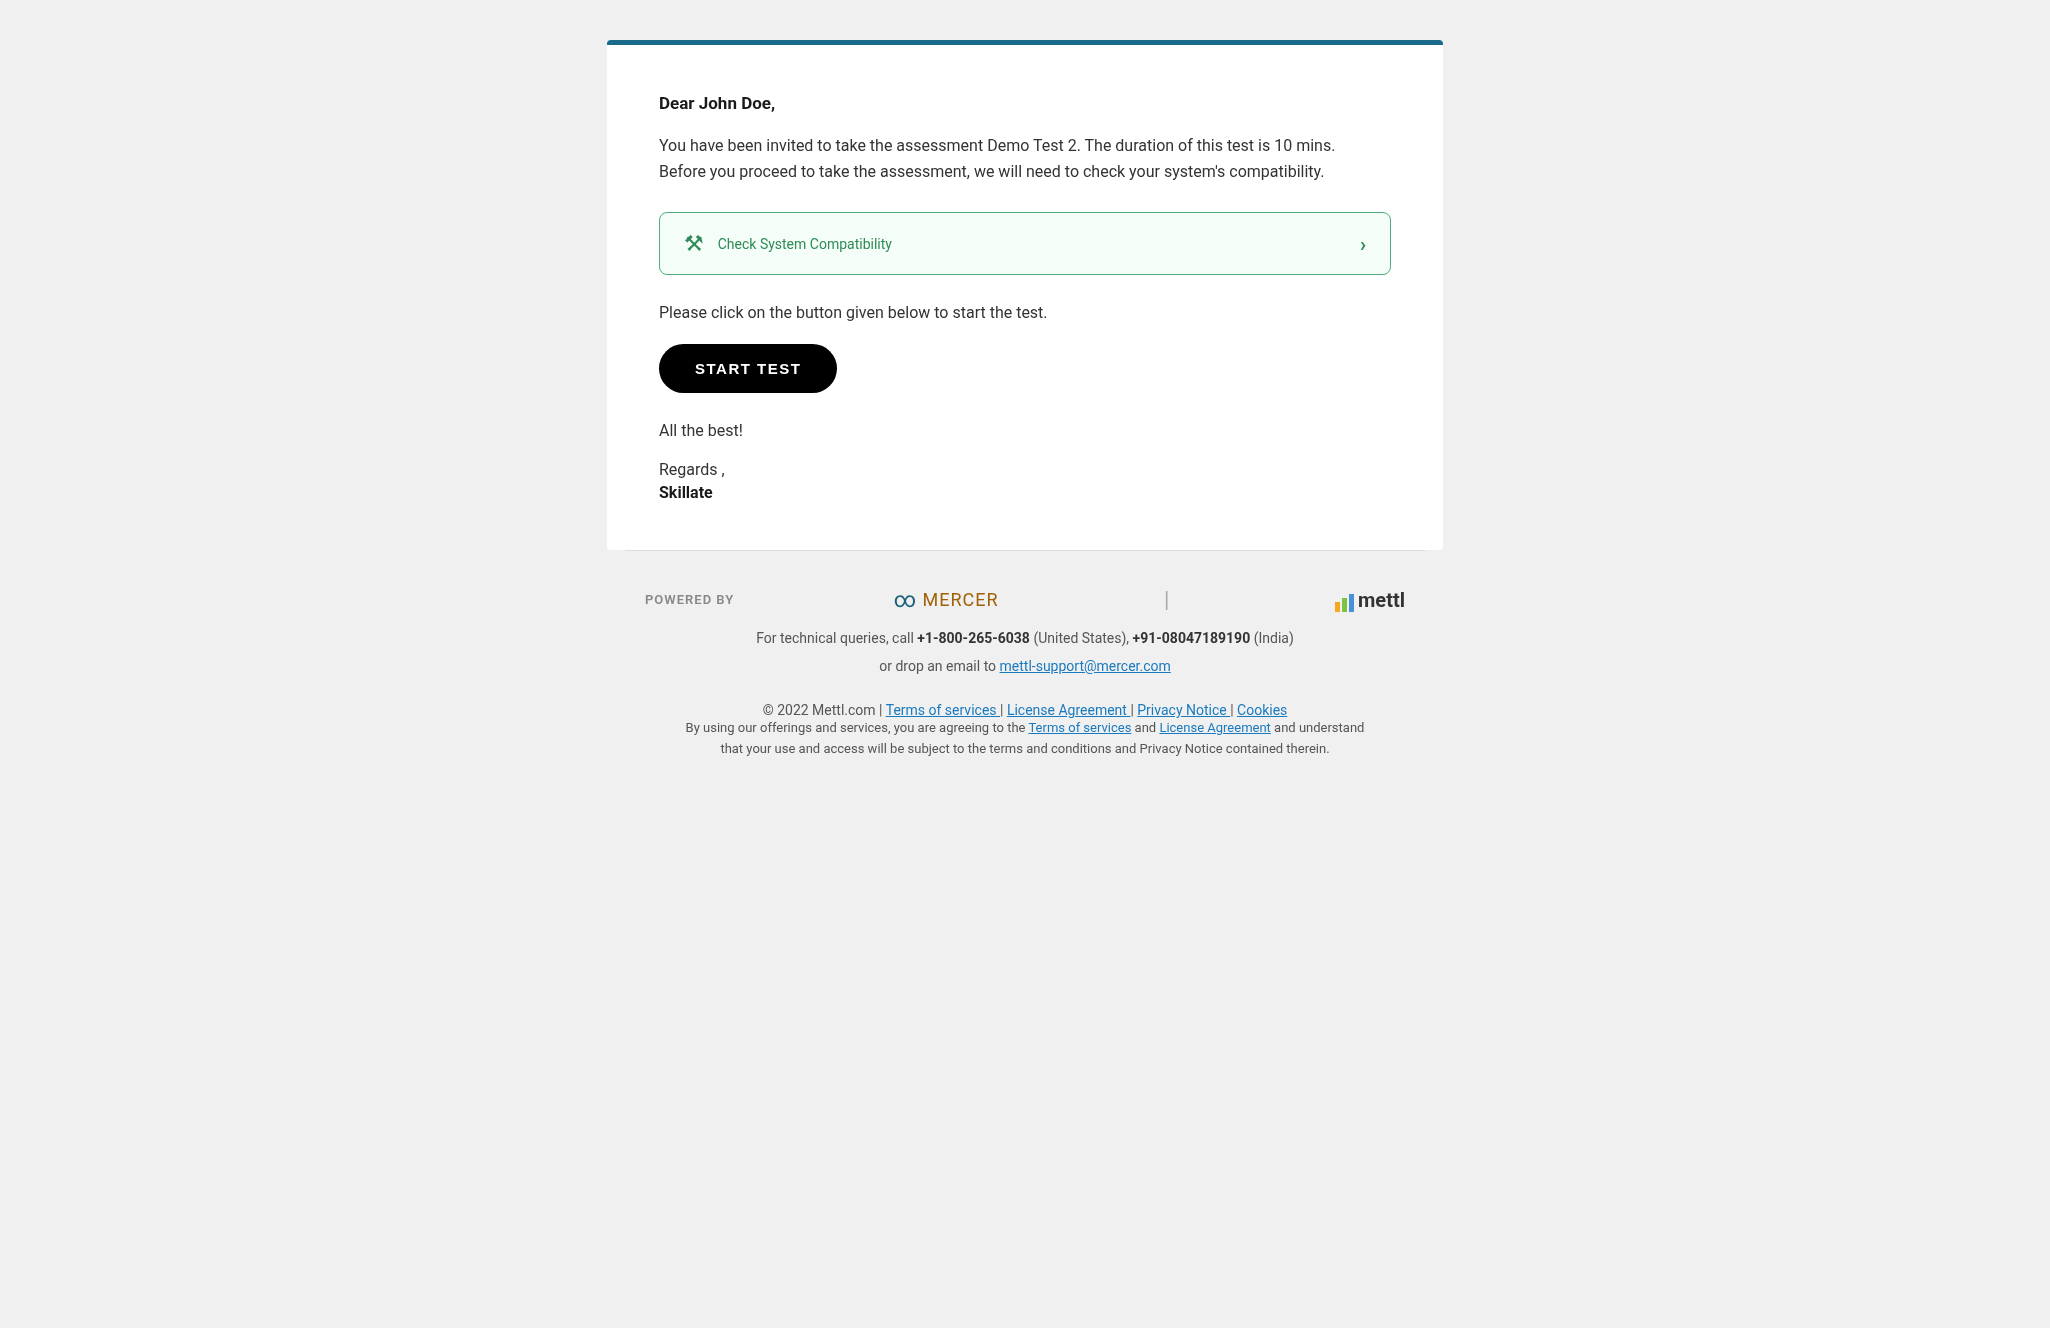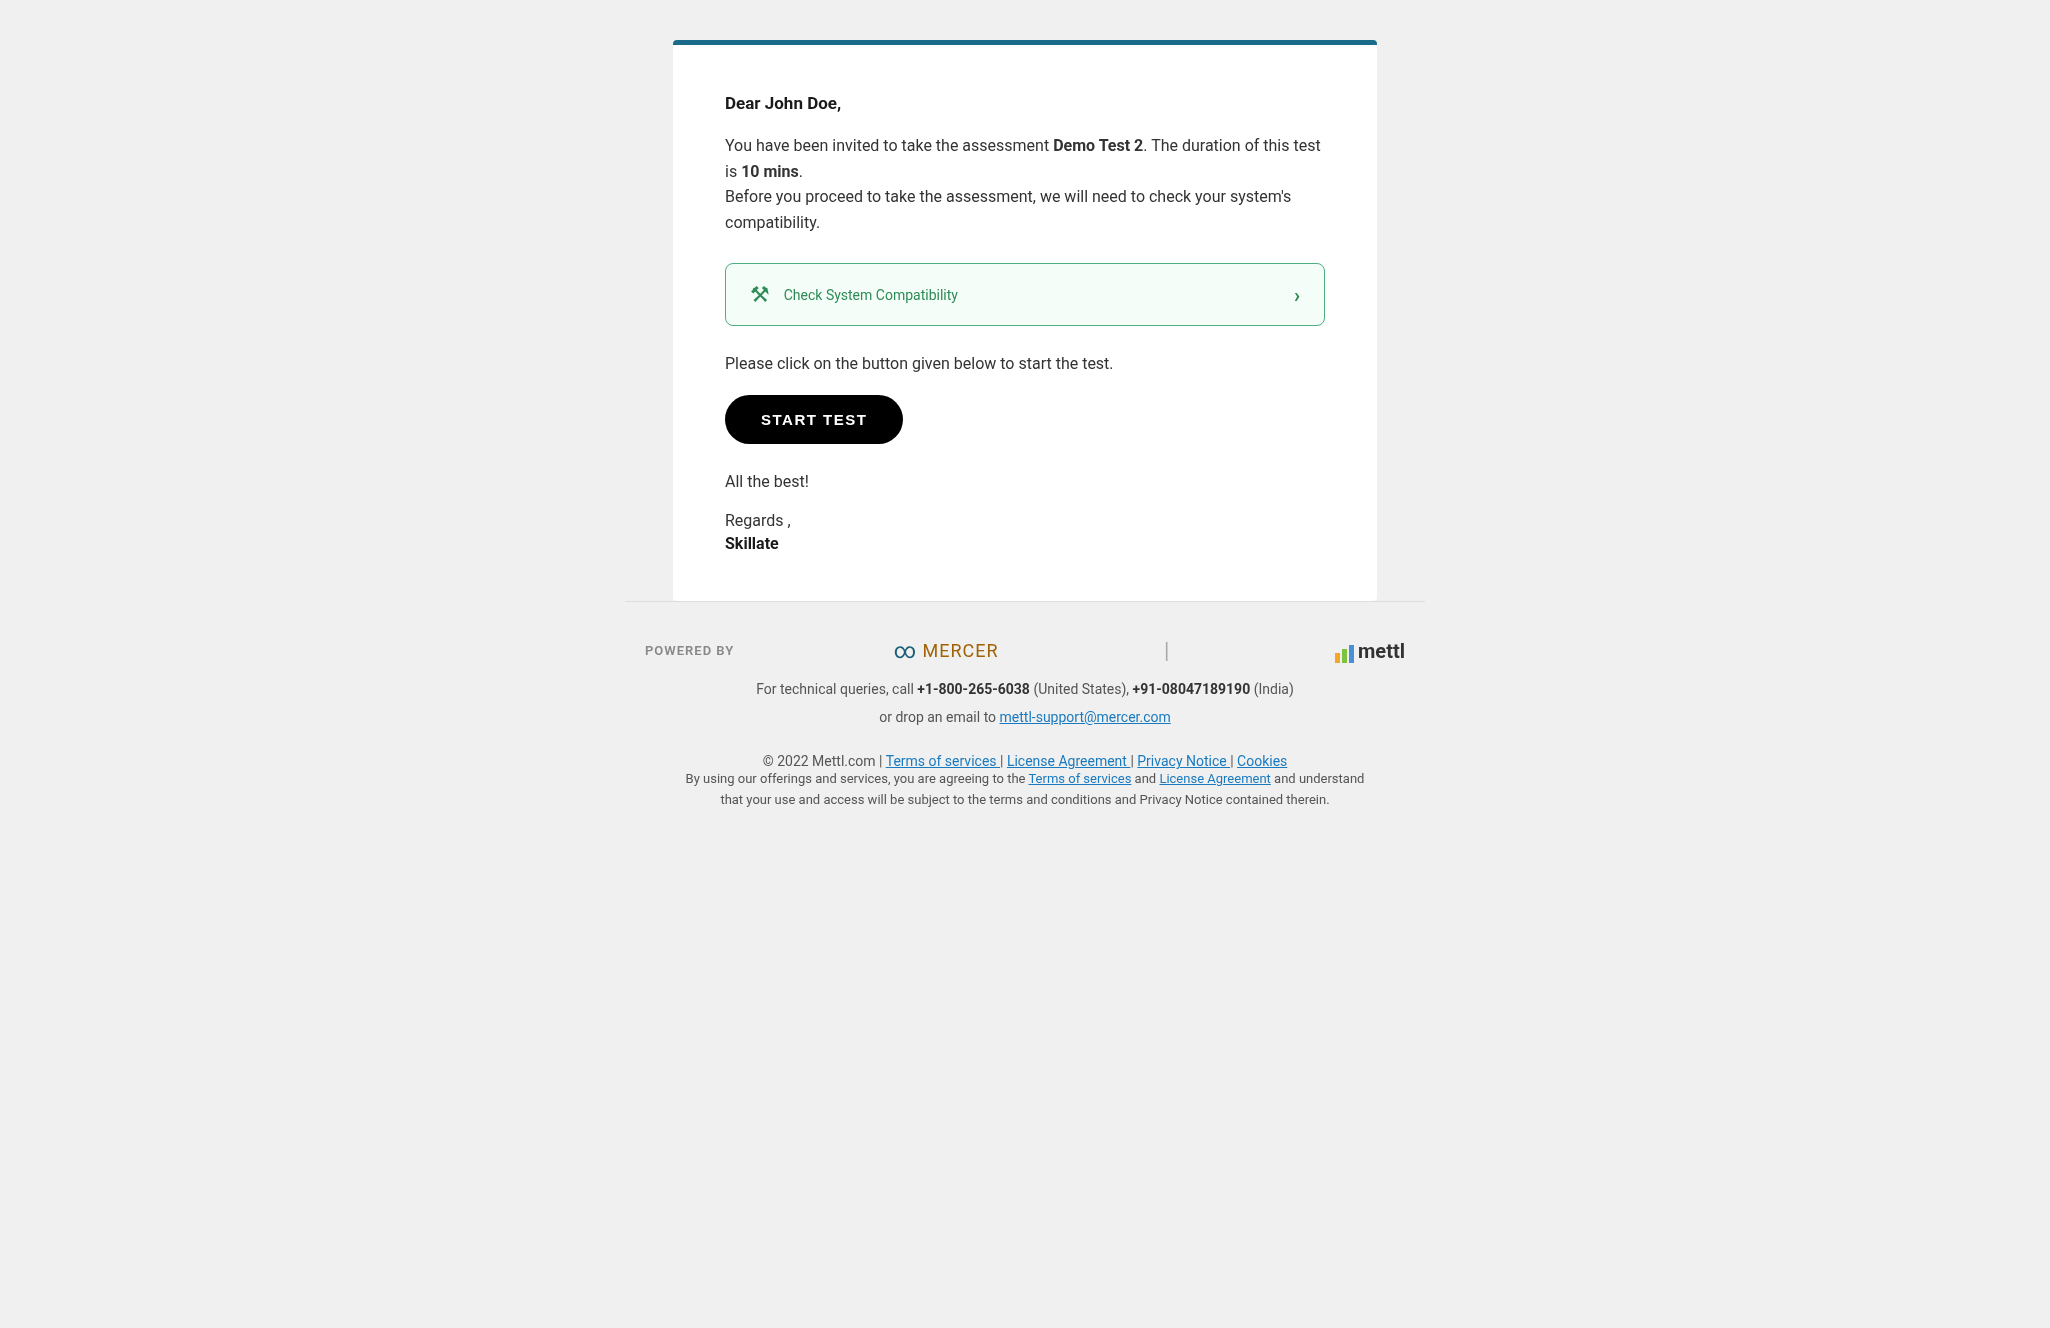--- a/index.html
+++ b/index.html
@@ -13,21 +13,21 @@
       font-family: -apple-system, BlinkMacSystemFont, 'Segoe UI', Roboto, Helvetica, Arial, sans-serif;
       min-height: 100vh;
       display: flex;
       flex-direction: column;
       align-items: center;
       padding: 40px 20px;
     }
 
     .main-card {
       background: #ffffff;
-      width: 704px;
+      width: 836px;
       max-width: 100%;
       border-top: 5px solid #1a6b8a;
       border-radius: 4px;
       padding: 48px 52px;
       margin-bottom: 0;
     }
 
     .greeting {
       font-size: 17px;
       font-weight: 700;
@@ -36,21 +36,21 @@
     }
 
     .intro-text {
       font-size: 16px;
       color: #333333;
       line-height: 1.6;
       margin-bottom: 16px;
     }
 
     .intro-text strong {
-      font-weight: 700;
+      font-weight: 400;
     }
 
     .compatibility-box {
       border: 1.5px solid #4caf7d;
       border-radius: 8px;
       background-color: #f4fdf7;
       display: flex;
       align-items: center;
       justify-content: space-between;
       padding: 18px 24px;

